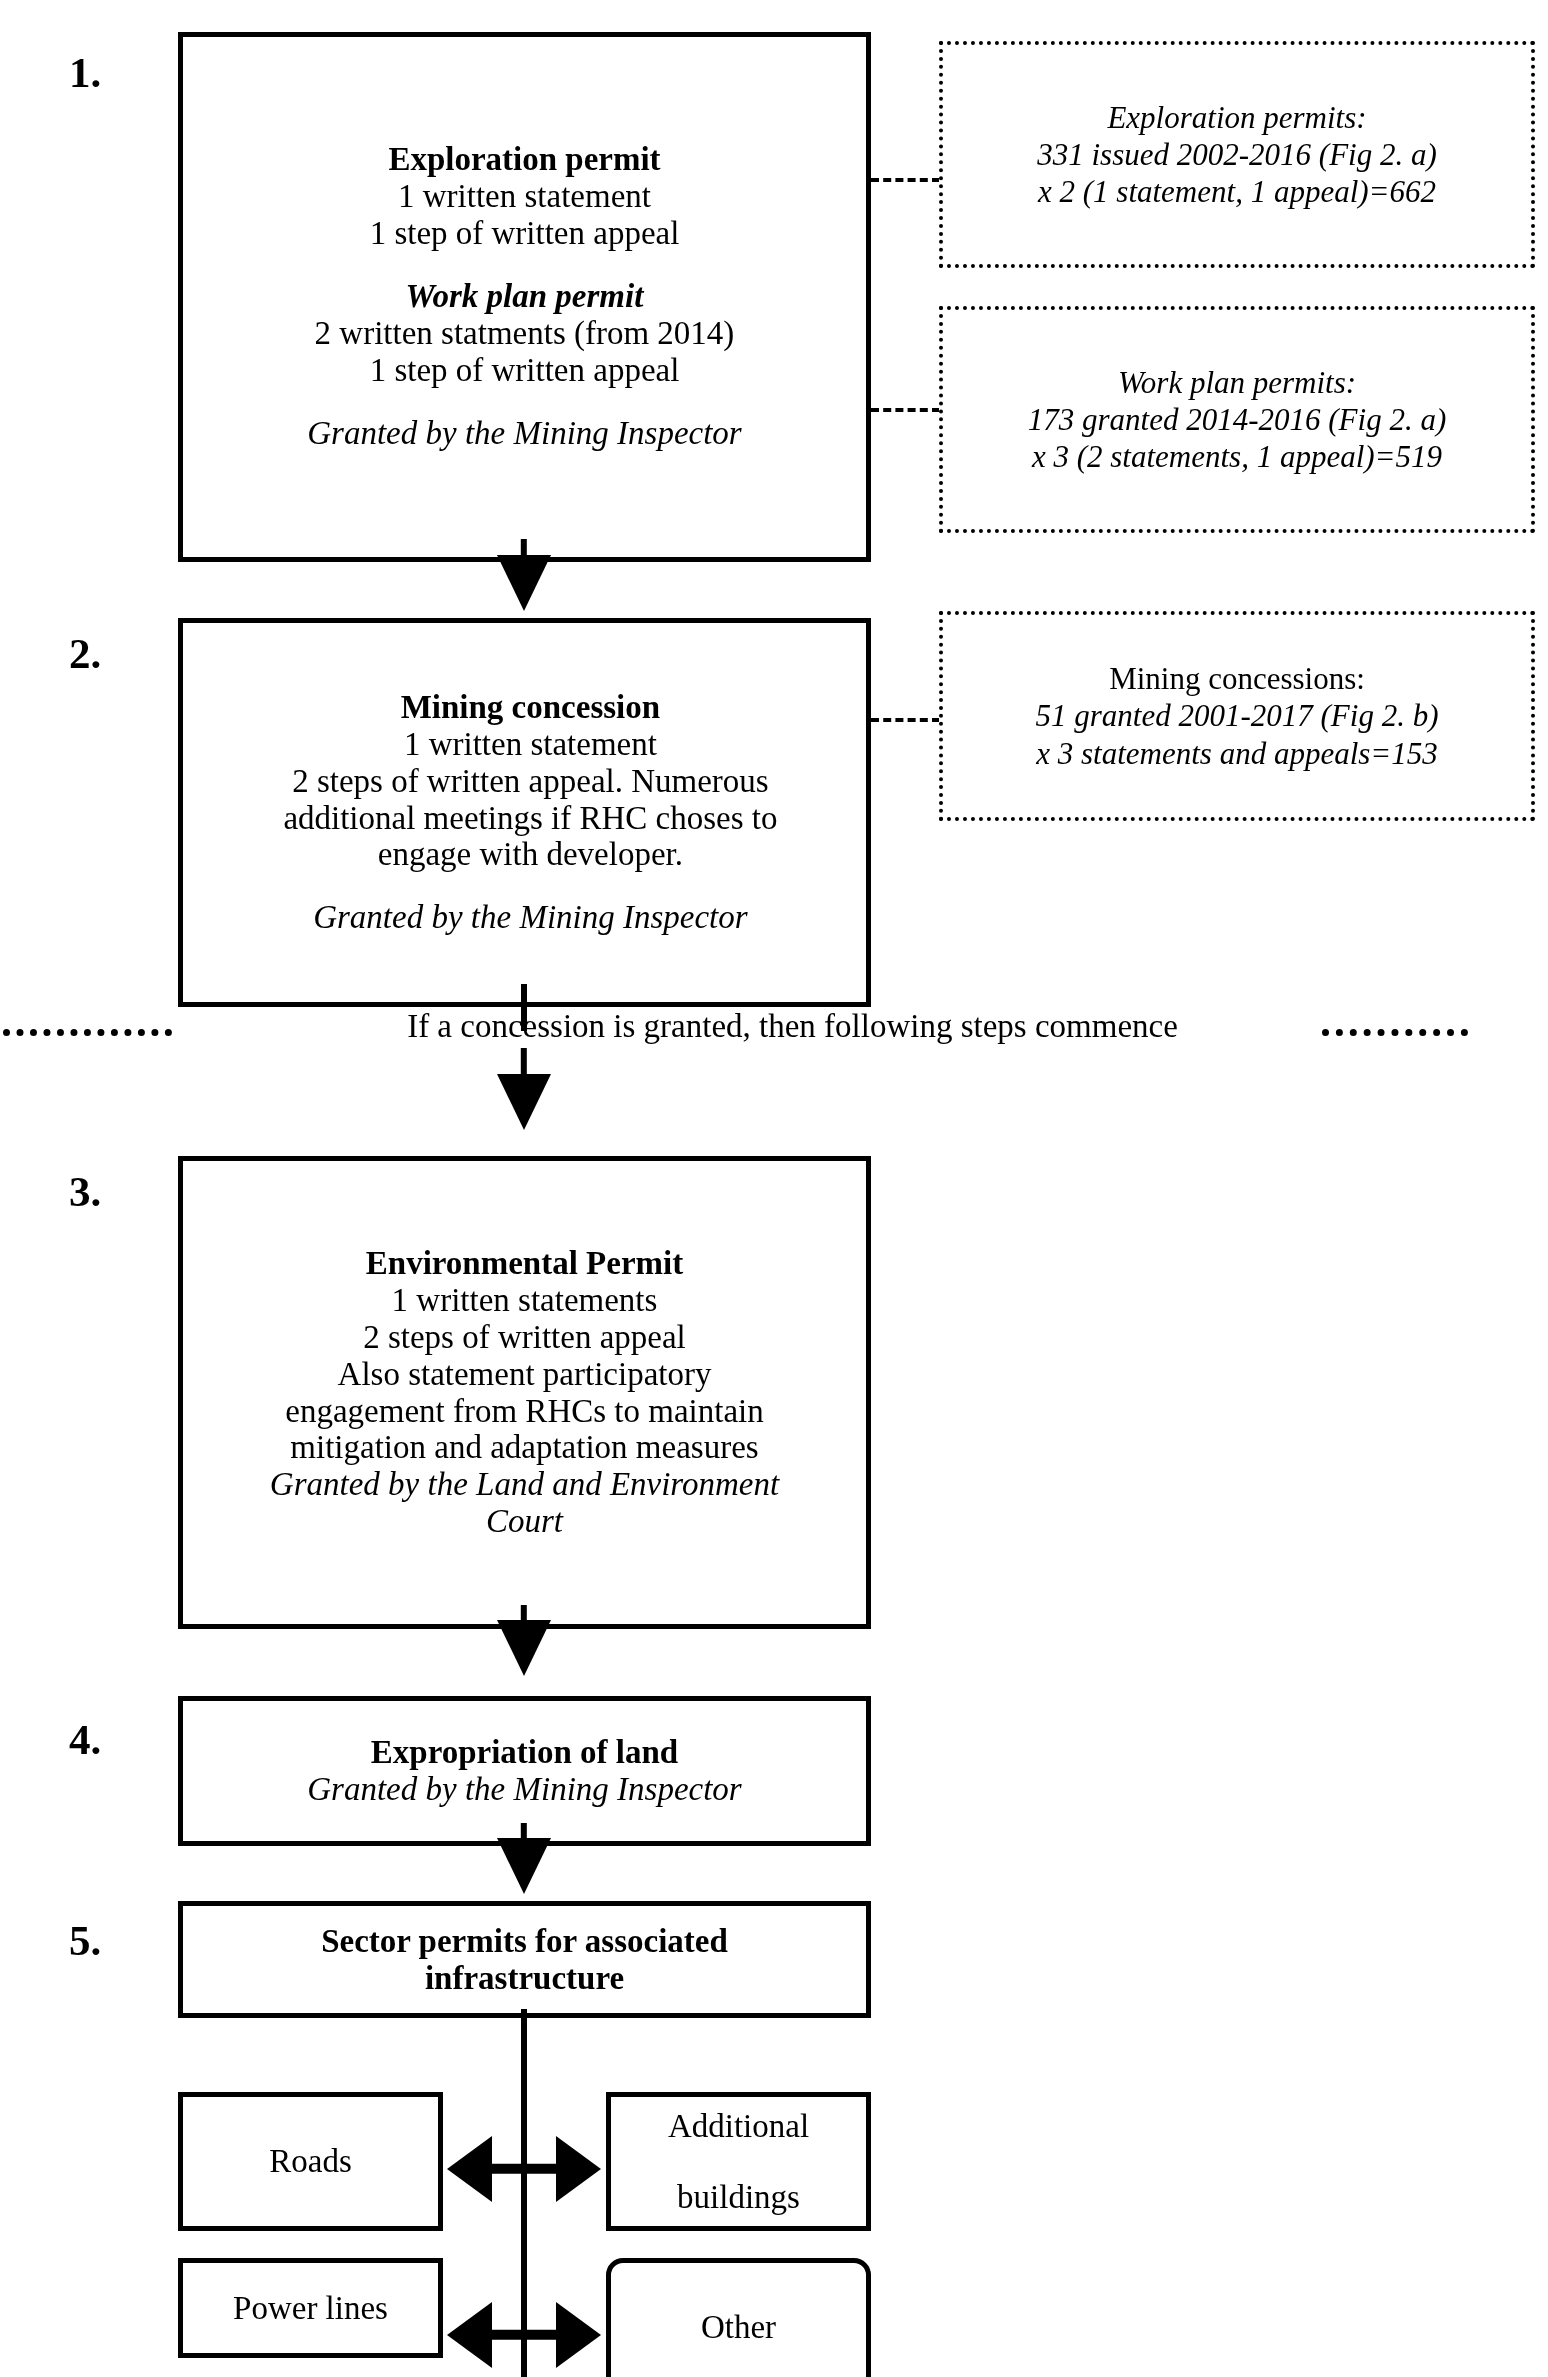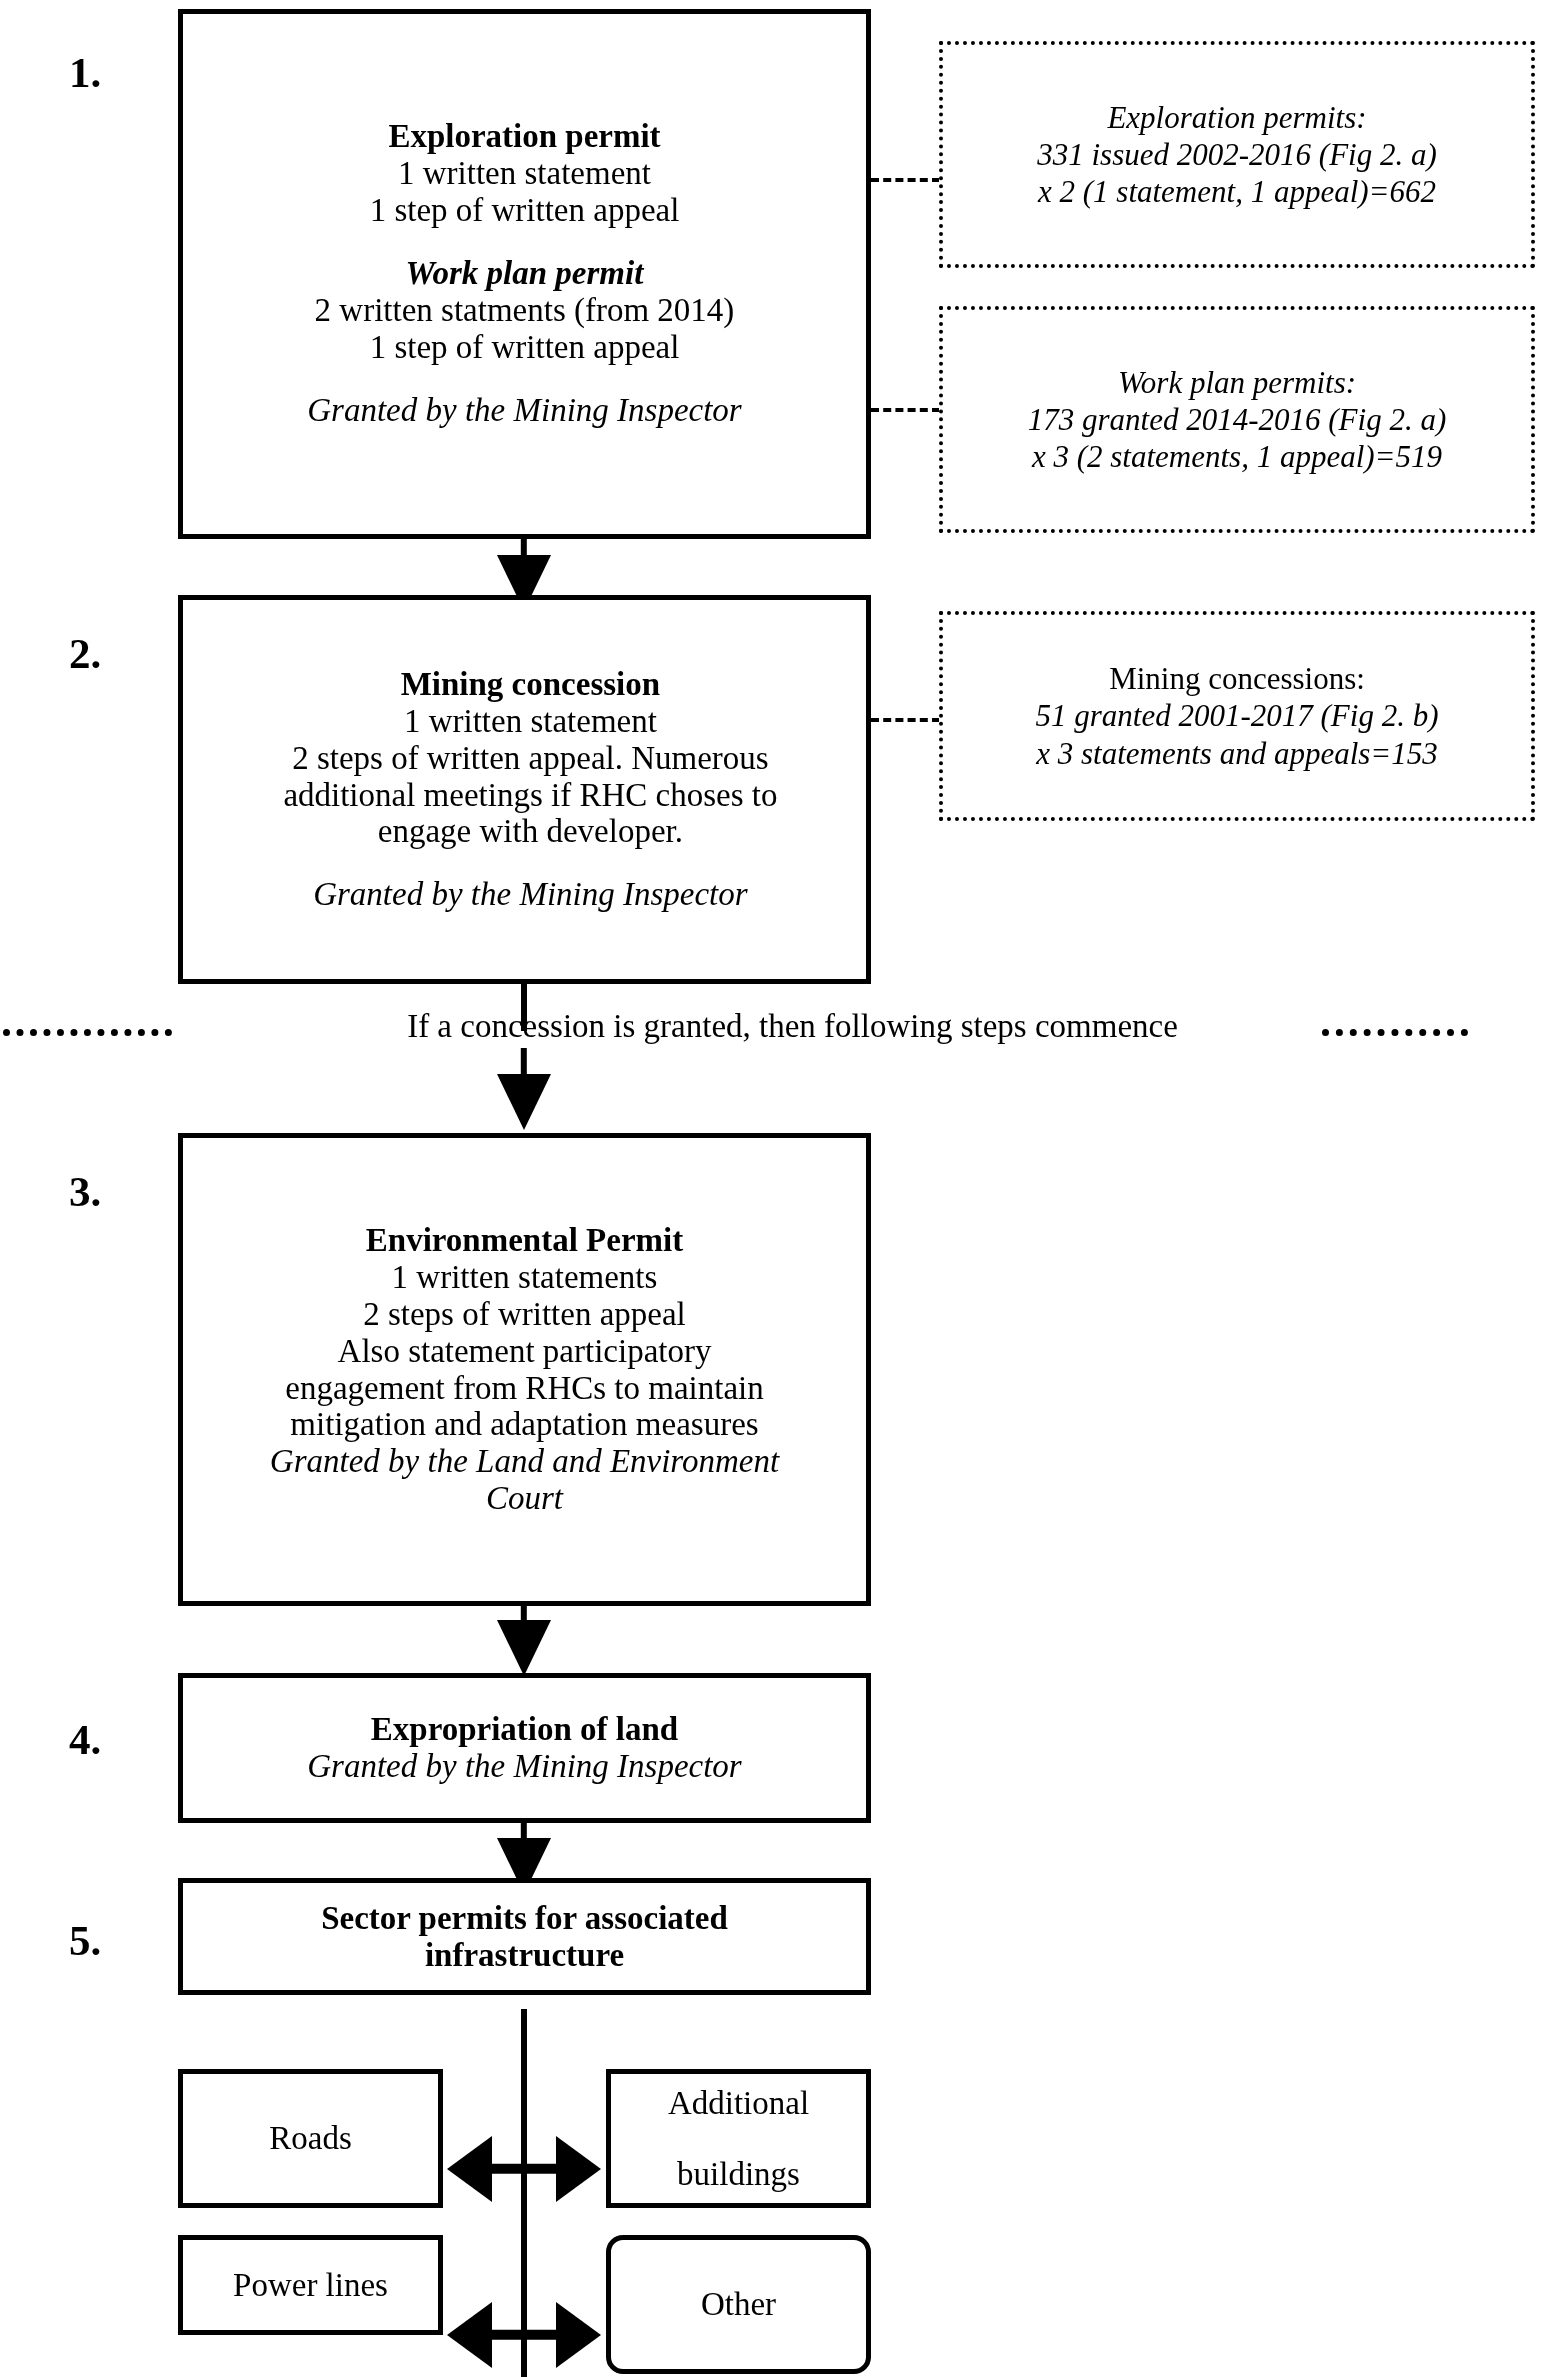--- a/index.html
+++ b/index.html
@@ -31,20 +31,21 @@
     position: absolute;
     box-sizing: border-box;
     border: 5.2px solid #000000;
     background: #ffffff;
     display: flex;
     flex-direction: column;
     align-items: center;
     justify-content: center;
     text-align: left;
     padding: 4.7px 8.2px;
+    margin-top: 23px;
   }
   .box .line {
     font-size: 33px;
     line-height: 1.12;
     white-space: nowrap;
   }
   .box .ttl { font-weight: bold; }
   .box .ital { font-style: italic; }
   .box .bolditalic { font-weight: bold; font-style: italic; }
   .box .gap { height: 26px; }

